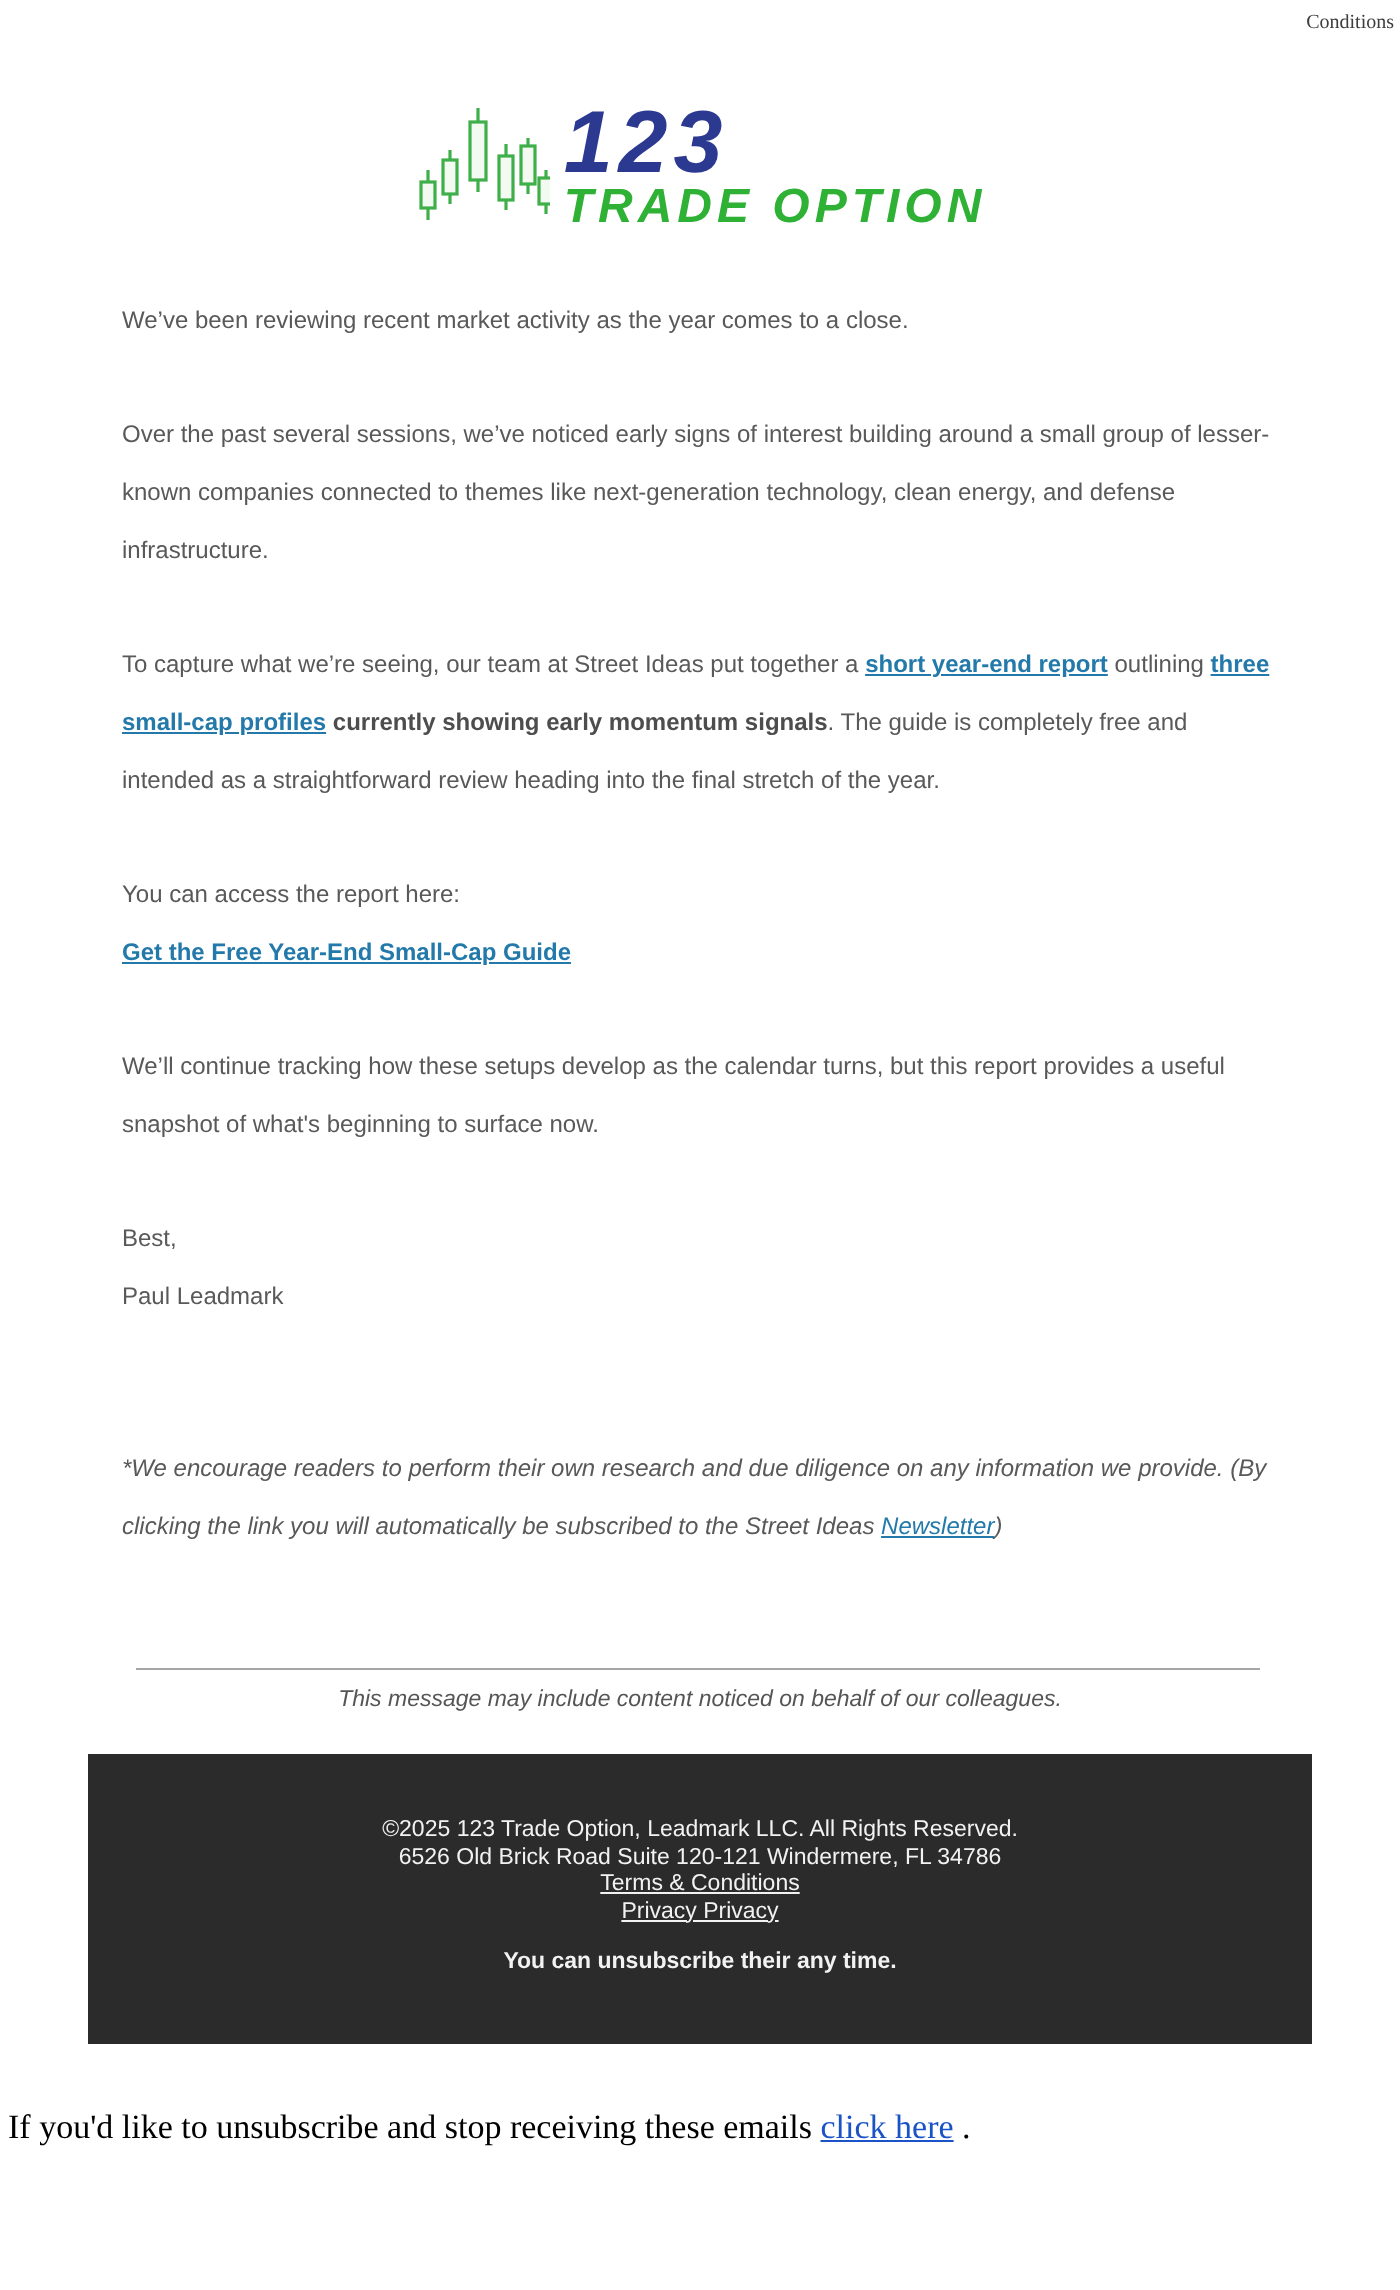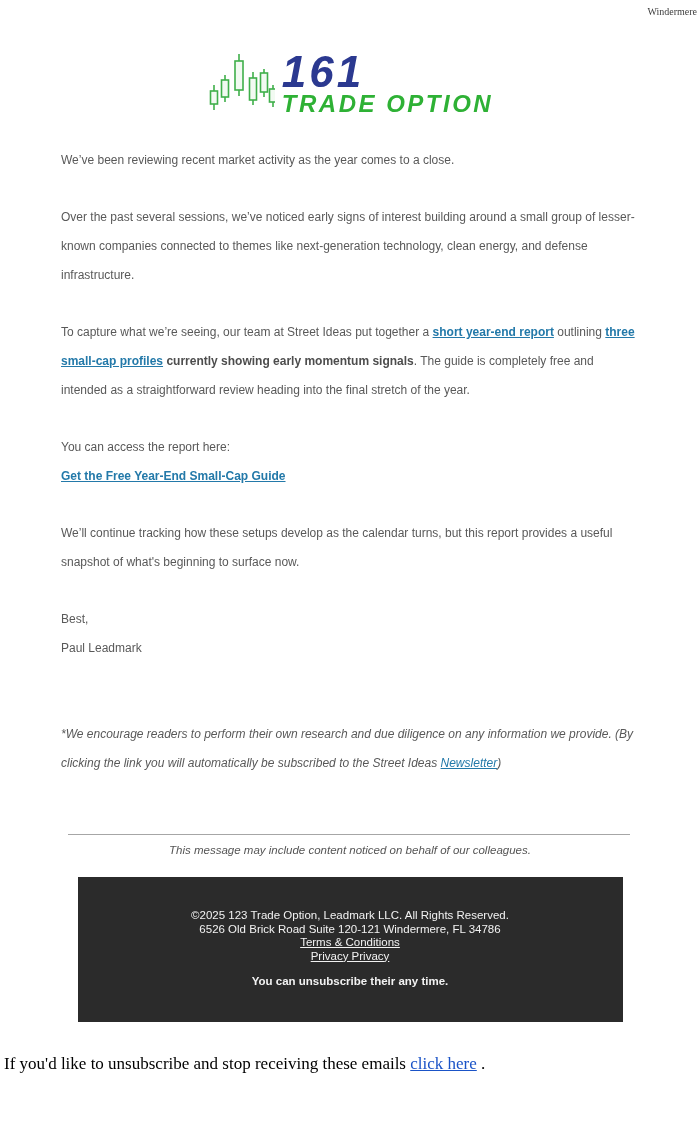--- a/index.html
+++ b/index.html
@@ -87,21 +87,21 @@
   .shared-notice {
     text-align: center;
     font-size: 11.5px;
     font-style: italic;
     color: #555555;
     margin-top: 9px;
   }
 
   
   .footer-box {
-    width: 545px;
+    width: 612px;
     height: 145px;
     margin: 21px auto 0;
     background: #2b2b2b;
     color: #f2f2f2;
     text-align: center;
     font-size: 11.5px;
     line-height: 13.5px;
     padding-top: 32px;
   }
   .footer-box a {
@@ -119,21 +119,21 @@
     color: #000000;
   }
   .bottom-line a {
     color: #1a53c7;
     text-decoration: underline;
   }
 </style>
 </head>
 <body>
 
-<a class="top-unsub" href="#">Windermere</a>
+<a class="top-unsub" href="#">Conditions</a>
 
 <div class="logo-wrap">
   <div class="logo-inner">
     <span>
       <svg width="68" height="62" viewBox="0 0 68 62" fill="none" stroke="#3faf4a" stroke-width="1.6">
 
         <line x1="7" y1="33" x2="7" y2="58"></line>
         <rect x="3.5" y="39" width="7" height="13" fill="#f2faf2"></rect>
 
         <line x1="18" y1="23" x2="18" y2="50"></line>
@@ -146,21 +146,21 @@
         <rect x="42.5" y="26" width="7" height="22" fill="#f2faf2"></rect>
 
         <line x1="57" y1="17" x2="57" y2="45"></line>
         <rect x="53.5" y="21" width="7" height="19" fill="#f2faf2"></rect>
 
         <line x1="66" y1="33" x2="66" y2="55"></line>
         <rect x="62.5" y="37" width="7" height="13" fill="#f2faf2"></rect>
       </svg>
     </span>
     <span class="logo-text">
-      <span class="logo-number">161</span>
+      <span class="logo-number">123</span>
       <span class="logo-name">TRADE OPTION</span>
     </span>
   </div>
 </div>
 
 <div class="content">
   <p class="first">We’ve been reviewing recent market activity as the year comes to a close.</p>
 
   <p>Over the past several sessions, we’ve noticed early signs of interest building around a small group of lesser-known companies connected to themes like next-generation technology, clean energy, and defense infrastructure.</p>
 

